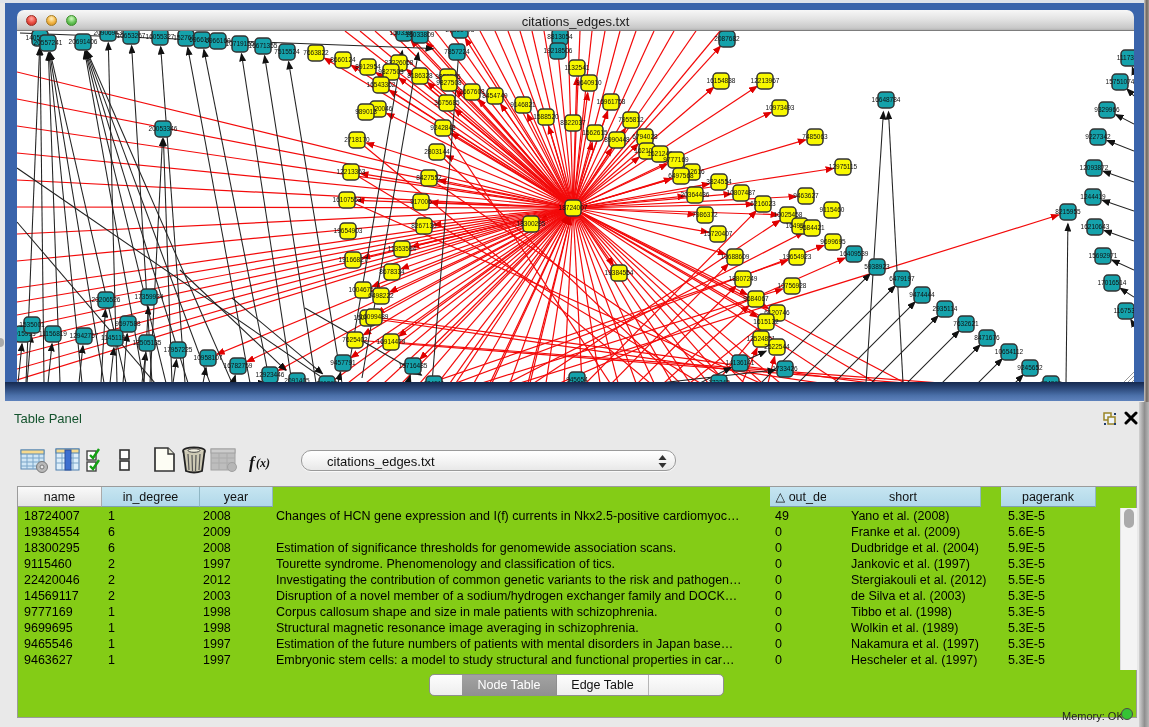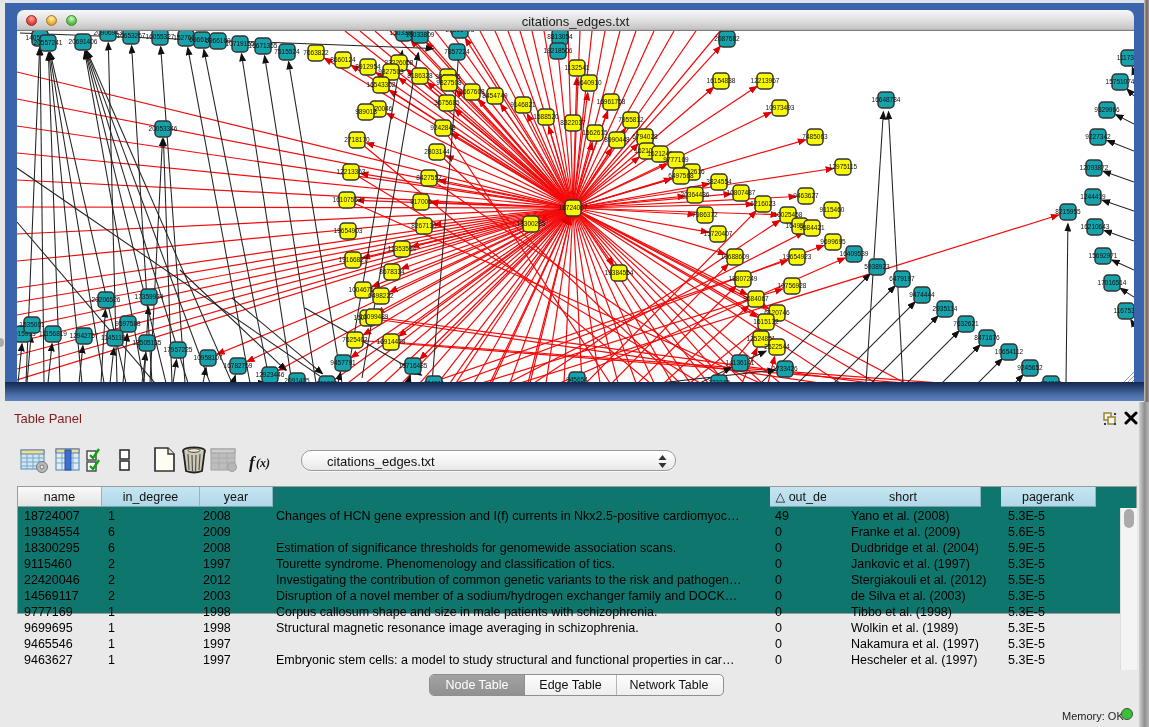--- a/index.html
+++ b/index.html
@@ -23,30 +23,30 @@
 #canvas { position:absolute; left:17px; top:31px; width:1117px; height:351px;
   background:#fff; overflow:hidden; }
 
 #redge-top { position:absolute; left:1144px; top:0; width:5px; height:402px;
   background:linear-gradient(to right,#c9c4bf, #6e665f 55%, #a39b94); }
 #redge-bot { position:absolute; left:1139px; top:402px; width:10px; height:325px;
   background:linear-gradient(to right,#d2d2d2,#8f8f8f 55%,#b8b8b8); }
 #topstrip { position:absolute; left:0; top:0; width:1149px; height:3px; background:#dfe3ea; }
 
 #panel { position:absolute; left:0; top:402px; width:1144px; height:325px; background:#e9e9e9; }
-#panel-title { position:absolute; left:14px; top:411px; font-size:13px; color:#7f1d1d; }
+#panel-title { position:absolute; left:14px; top:411px; font-size:13px; color:#14532d; }
 #toolbar { position:absolute; left:14px; top:444px; width:1123px; height:52px; }
 #combo { position:absolute; left:301px; top:450px; width:375px; height:21px;
   border:1px solid #9a9a9a; border-radius:10px;
   background:linear-gradient(#ffffff,#f2f2f2 60%,#e8e8e8);
   box-shadow:0 1px 1px rgba(255,255,255,.8); }
 #combo .lbl { position:absolute; left:25px; top:3px; font-size:13px; color:#111; }
 #combo .arr { position:absolute; right:7px; top:2px; font-size:11px; color:#222; letter-spacing:0; }
 
-#tbl { position:absolute; left:17px; top:486px; width:1120px; height:128px; background:#0f766e;
+#tbl { position:absolute; left:17px; top:486px; width:1120px; height:232px; background:#84cc16;
   border:1px solid #9b9b9b; }
 .th { position:absolute; top:0; height:20px; background:linear-gradient(#c6e5f1,#b1d8e9);
   border-right:1px solid #8fb6c4; border-bottom:1px solid #7f9fae;
   font-size:12.5px; color:#111; text-align:center; line-height:20px; }
 #th0 { left:0; width:84px; background:linear-gradient(#fafafa,#e4e4e4); border-right:1px solid #aaa; border-bottom:1px solid #9a9a9a; }
 #th1 { left:84px; width:98px; }
 #th2 { left:182px; width:73px; }
 #th3 { left:255px; width:497px; }
 #th4 { left:752px; width:76px; }
 #th5 { left:808px; width:155px; }
@@ -55,21 +55,21 @@
 .tr { position:relative; height:16px; font-size:12.5px; color:#000; white-space:nowrap; }
 .tr span { position:absolute; top:0; line-height:16px; }
 .c0 { left:6px; } .c1 { left:90px; } .c2 { left:185px; } .c3 { left:258px; }
 .c4 { left:757px; } .c5 { left:833px; } .c6 { left:990px; }
 
 #sbar { position:absolute; left:1102px; top:21px; width:17px; height:162px; background:#f4f4f4; border-left:1px solid #ddd; }
 #sthumb { position:absolute; left:3px; top:1px; width:10px; height:19px; background:#aaa; border-radius:5px; }
 
 #tabs { position:absolute; left:429px; top:674px; width:295px; height:22px;
   border:1px solid #8f8f8f; border-radius:5px; overflow:hidden;
-  background:linear-gradient(#fdfdfd,#eee); font-size:12.5px; }
+  background:linear-gradient(#fdfdfd,#eee); font-size:12.5px;padding-left:32px; }
 #tabs span { float:left; height:22px; line-height:21px; text-align:center; color:#111; }
 #tab0 { width:95px; background:linear-gradient(#a2a2a2,#8f8f8f); color:#fff !important;
   border-right:1px solid #8f8f8f; }
 #tab1 { width:92px; border-right:1px solid #b5b5b5; }
 #tab2 { width:104px; }
 
 #mem { position:absolute; left:1062px; top:710px; font-size:11px; color:#222; }
 #memdot { position:absolute; left:1121px; top:708px; width:12px; height:12px; border-radius:50%;
   background:#35c435; border:1.5px solid #4a4a4a; }
 
@@ -784,20 +784,21 @@
           <span class="c2">1998</span>
           <span class="c3">Structural magnetic resonance image averaging in schizophrenia.</span>
           <span class="c4">0</span>
           <span class="c5">Wolkin et al. (1989)</span>
           <span class="c6">5.3E-5</span>
         </div>
 <div class="tr">
           <span class="c0">9465546</span>
           <span class="c1">1</span>
           <span class="c2">1997</span>
+          <span class="c3">Estimation of the future numbers of patients with mental disorders in Japan base…</span>
           <span class="c4">0</span>
           <span class="c5">Nakamura et al. (1997)</span>
           <span class="c6">5.3E-5</span>
         </div>
 <div class="tr">
           <span class="c0">9463627</span>
           <span class="c1">1</span>
           <span class="c2">1997</span>
           <span class="c3">Embryonic stem cells: a model to study structural and functional properties in car…</span>
           <span class="c4">0</span>

